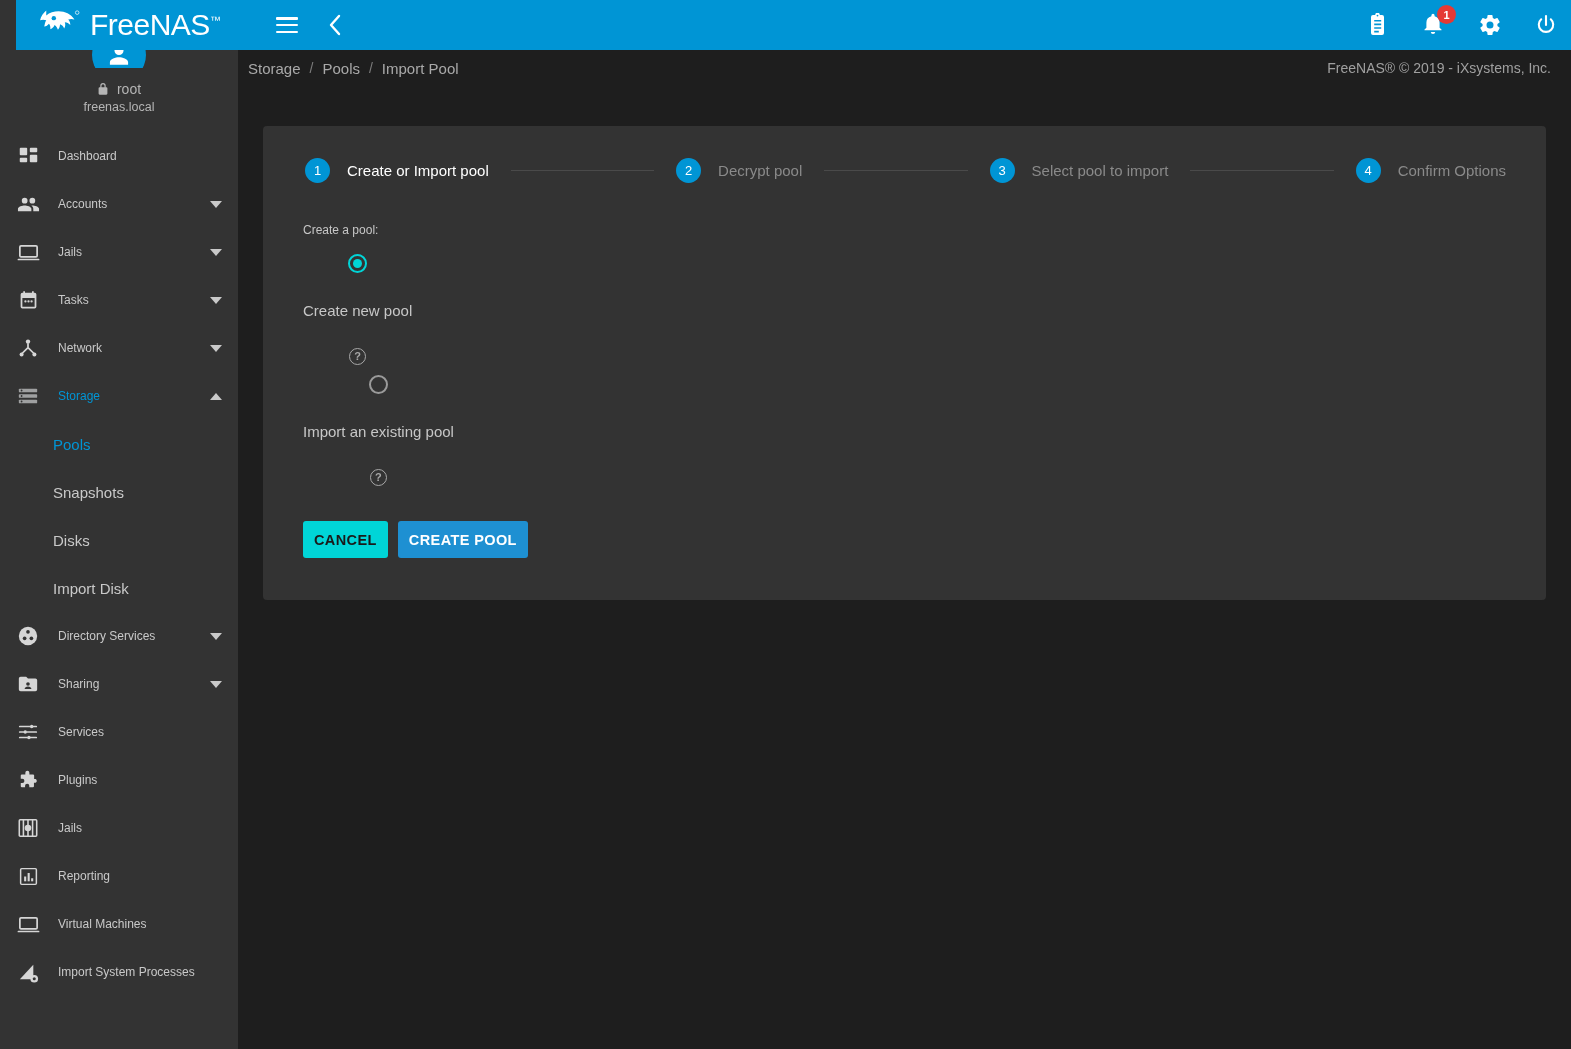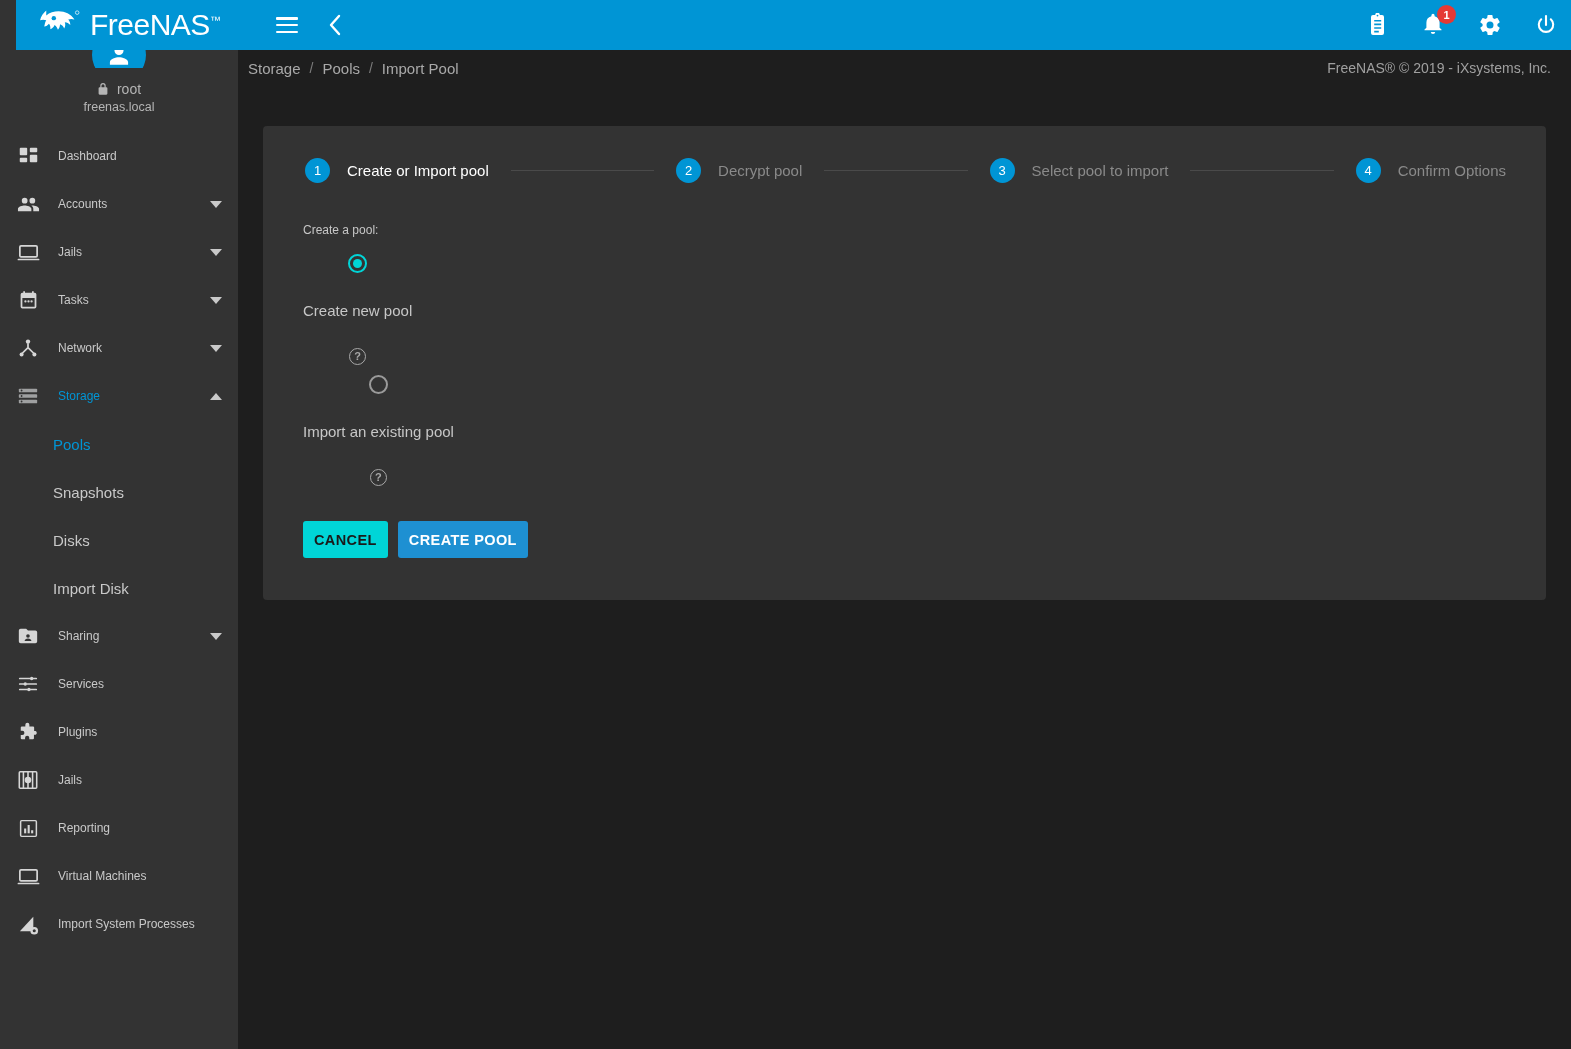--- a/index.html
+++ b/index.html
@@ -359,20 +359,32 @@
       <div class="subnav-item">
         <span class="nav-label">Snapshots</span>
       </div>
       <div class="subnav-item">
         <span class="nav-label">Disks</span>
       </div>
       <div class="subnav-item">
         <span class="nav-label">Import Disk</span>
       </div>
 
+      <div class="nav-item">
+        <span class="nav-icon">
+          <svg width="22" height="22" viewBox="0 0 24 24" fill="currentColor">
+            <circle cx="12" cy="12" r="10"></circle>
+            <circle cx="12" cy="7.5" r="2" fill="#333"></circle>
+              <circle cx="8.3" cy="14.5" r="2" fill="#333"></circle>
+              <circle cx="15.7" cy="14.5" r="2" fill="#333"></circle>
+          </svg>
+        </span>
+        <span class="nav-label">Directory Services</span>
+        <span class="chev"></span>
+      </div>
 
       <div class="nav-item">
         <span class="nav-icon">
           <svg width="22" height="22" viewBox="0 0 24 24" fill="currentColor">
             <path d="M10 4H4a2 2 0 0 0-2 2v12a2 2 0 0 0 2 2h16a2 2 0 0 0 2-2V8a2 2 0 0 0-2-2h-8z"></path>
             <circle cx="12" cy="12" r="2" fill="#333"></circle>
               <path d="M8.3 17.4c0-1.8 1.7-2.8 3.7-2.8s3.7 1 3.7 2.8z" fill="#333"></path>
           </svg>
         </span>
         <span class="nav-label">Sharing</span>

